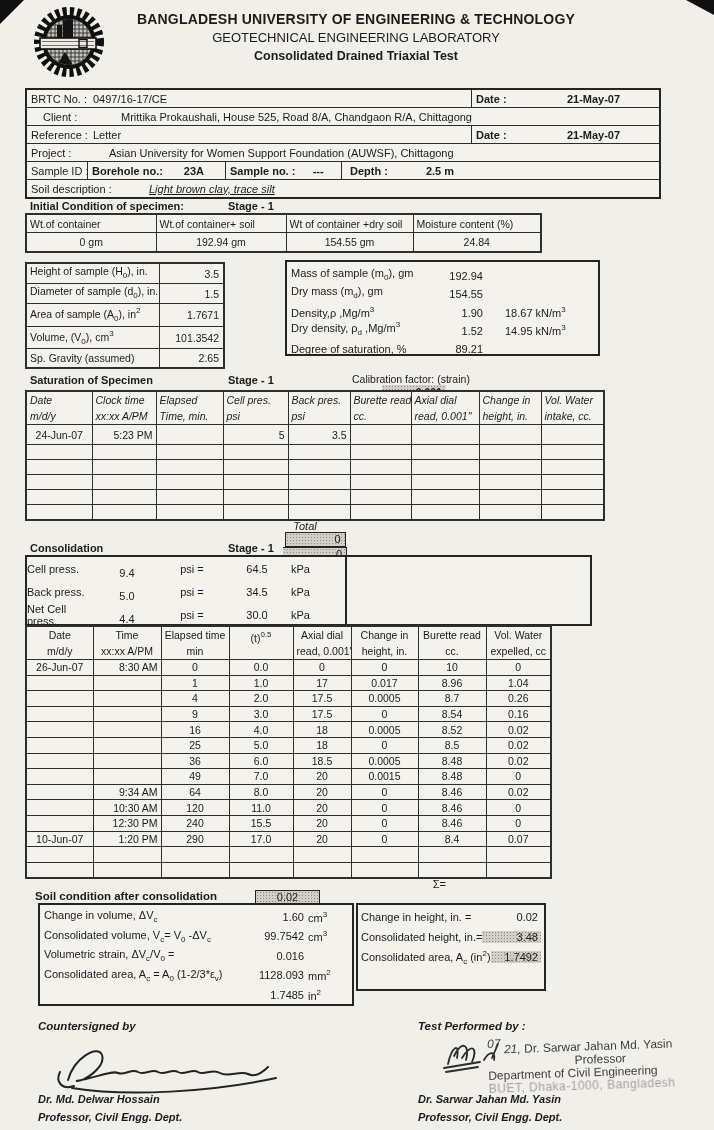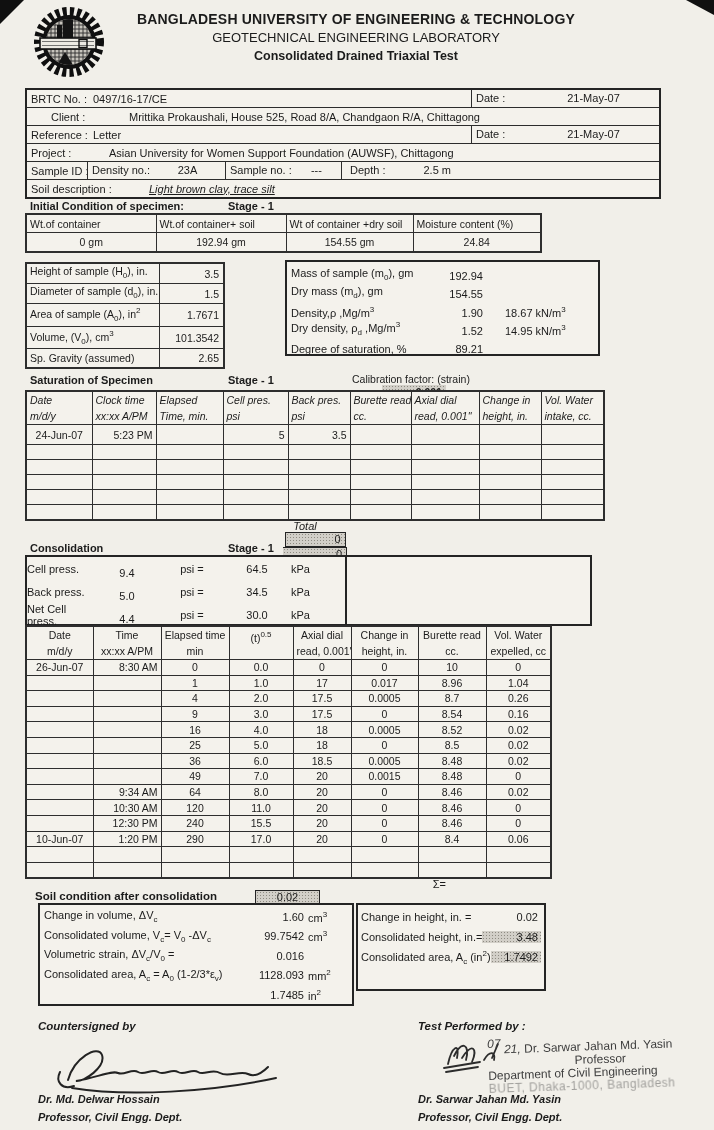--- a/index.html
+++ b/index.html
@@ -14,21 +14,21 @@
   
   .hdr{left:0;top:0;width:712px;text-align:center;}
   .hdr-uni{top:11px;font-size:14px;font-weight:bold;letter-spacing:.2px;}
   .hdr-lab{top:30px;font-size:13px;}
   .hdr-test{top:49px;font-size:12.5px;font-weight:bold;}
   
   .itable{left:25px;top:88px;width:632px;border:2px solid #242424;background:#f4f2ec;}
   .irow{display:flex;height:17px;line-height:16px;border-bottom:1.4px solid #2c2c2c;align-items:center;}
   .irow:last-child{border-bottom:none;}
   .icell{white-space:nowrap;overflow:hidden;}
-  .bl{border-left:1.4px solid #2c2c2c;height:100%;display:flex;align-items:flex-start;}
+  .bl{border-left:1.4px solid #2c2c2c;height:100%;display:flex;align-items:flex-end;font-weight:bold;}
   
   table.t{border-collapse:collapse;table-layout:fixed;background:#f4f2ec;}
   table.t,table.t th,table.t td{border:1px solid #2e2e2e;}
   table.t{border-width:2px;}
   table.t th,table.t td{padding:0 3px;font-size:10.5px;font-weight:normal;overflow:hidden;white-space:nowrap;}
   thead th{border-bottom-width:1.8px !important;}
   .h1,.h2{line-height:16px;height:16px;text-align:inherit;}
   .sat th{font-style:italic;text-align:left;vertical-align:top;}
   .sat tbody tr{height:15px;}
   .sat tbody tr:first-child{height:20px;}
@@ -113,39 +113,39 @@
   <div class="abs itable">
     <div class="irow">
       <span class="icell" style="width:62px;padding-left:4px;">BRTC No. :</span>
       <span class="icell" style="flex:1;">0497/16-17/CE</span>
       <span class="bl" style="width:187px;">
         <span style="width:52px;padding-left:4px;">Date :</span>
         <span style="flex:1;text-align:center;">21-May-07</span>
       </span>
     </div>
     <div class="irow">
-      <span class="icell" style="width:62px;padding-left:8px;margin-left:16px;">Client :</span>
+      <span class="icell" style="width:62px;padding-left:16px;">Client :</span>
       <span class="icell" style="flex:1;padding-left:16px;">Mrittika Prokaushali, House 525, Road 8/A, Chandgaon R/A, Chittagong</span>
     </div>
     <div class="irow">
       <span class="icell" style="width:62px;padding-left:4px;">Reference :</span>
       <span class="icell" style="flex:1;">Letter</span>
       <span class="bl" style="width:187px;">
         <span style="width:52px;padding-left:4px;">Date :</span>
         <span style="flex:1;text-align:center;">21-May-07</span>
       </span>
     </div>
     <div class="irow">
       <span class="icell" style="width:62px;padding-left:4px;">Project :</span>
       <span class="icell" style="flex:1;padding-left:16px;">Asian University for Women Support Foundation (AUWSF), Chittagong</span>
     </div>
     <div class="irow">
       <span class="icell" style="width:56px;padding-left:4px;">Sample ID :</span>
       <span class="bl" style="width:137px;">
-        <span style="padding-left:4px;">Density no.:</span>
+        <span style="padding-left:4px;">Borehole no.:</span>
         <span style="flex:1;text-align:center;">23A</span>
       </span>
       <span class="bl" style="width:115px;">
         <span style="padding-left:4px;">Sample no. :</span>
         <span style="flex:1;text-align:center;">---</span>
       </span>
       <span class="bl" style="flex:1;">
         <span style="padding-left:8px;">Depth :</span>
         <span style="padding-left:38px;">2.5 m</span>
       </span>
@@ -584,21 +584,21 @@
           <td style="text-align: center;">0</td>
         </tr>
         <tr>
           <td style="text-align: center;">10-Jun-07</td>
           <td style="text-align: right;">1:20 PM</td>
           <td style="text-align: center;">290</td>
           <td style="text-align: center;">17.0</td>
           <td style="text-align: center;">20</td>
           <td style="text-align: center;">0</td>
           <td style="text-align: center;">8.4</td>
-          <td style="text-align: center;">0.06</td>
+          <td style="text-align: center;">0.07</td>
         </tr>
         <tr>
           <td style="text-align: center;"></td>
           <td style="text-align: right;"></td>
           <td style="text-align: center;"></td>
           <td style="text-align: center;"></td>
           <td style="text-align: center;"></td>
           <td style="text-align: center;"></td>
           <td style="text-align: center;"></td>
           <td style="text-align: center;"></td>

